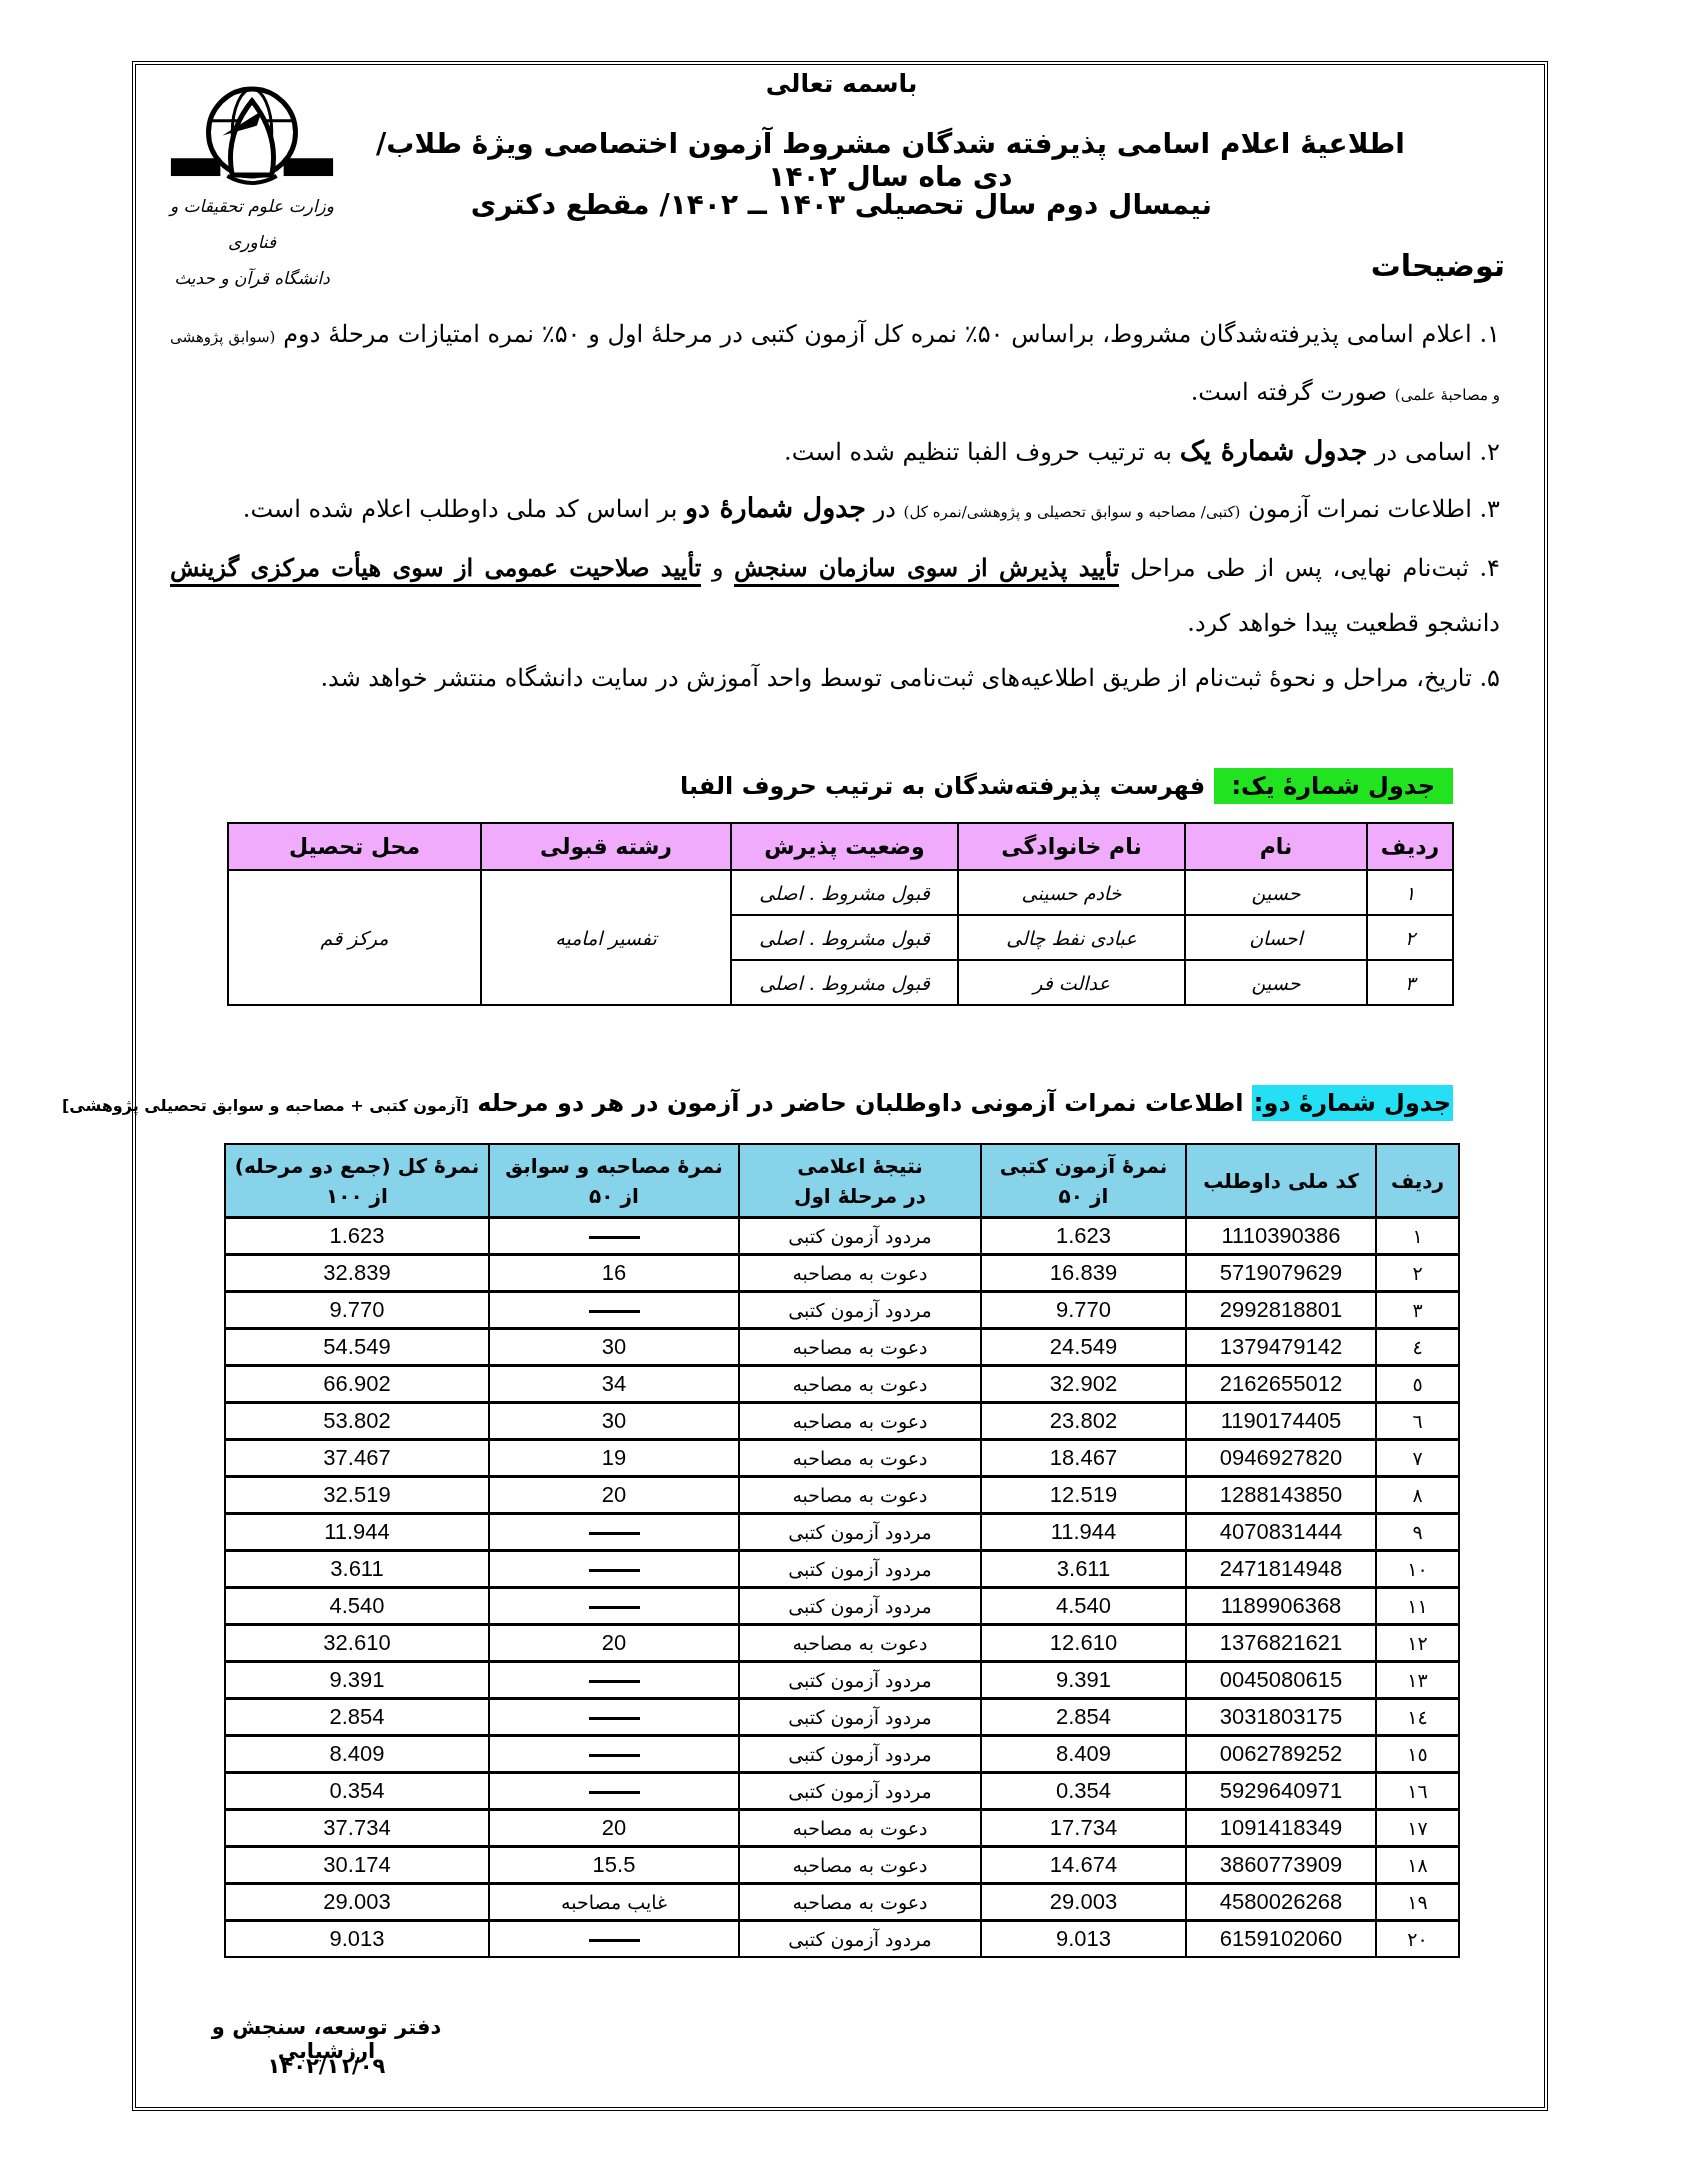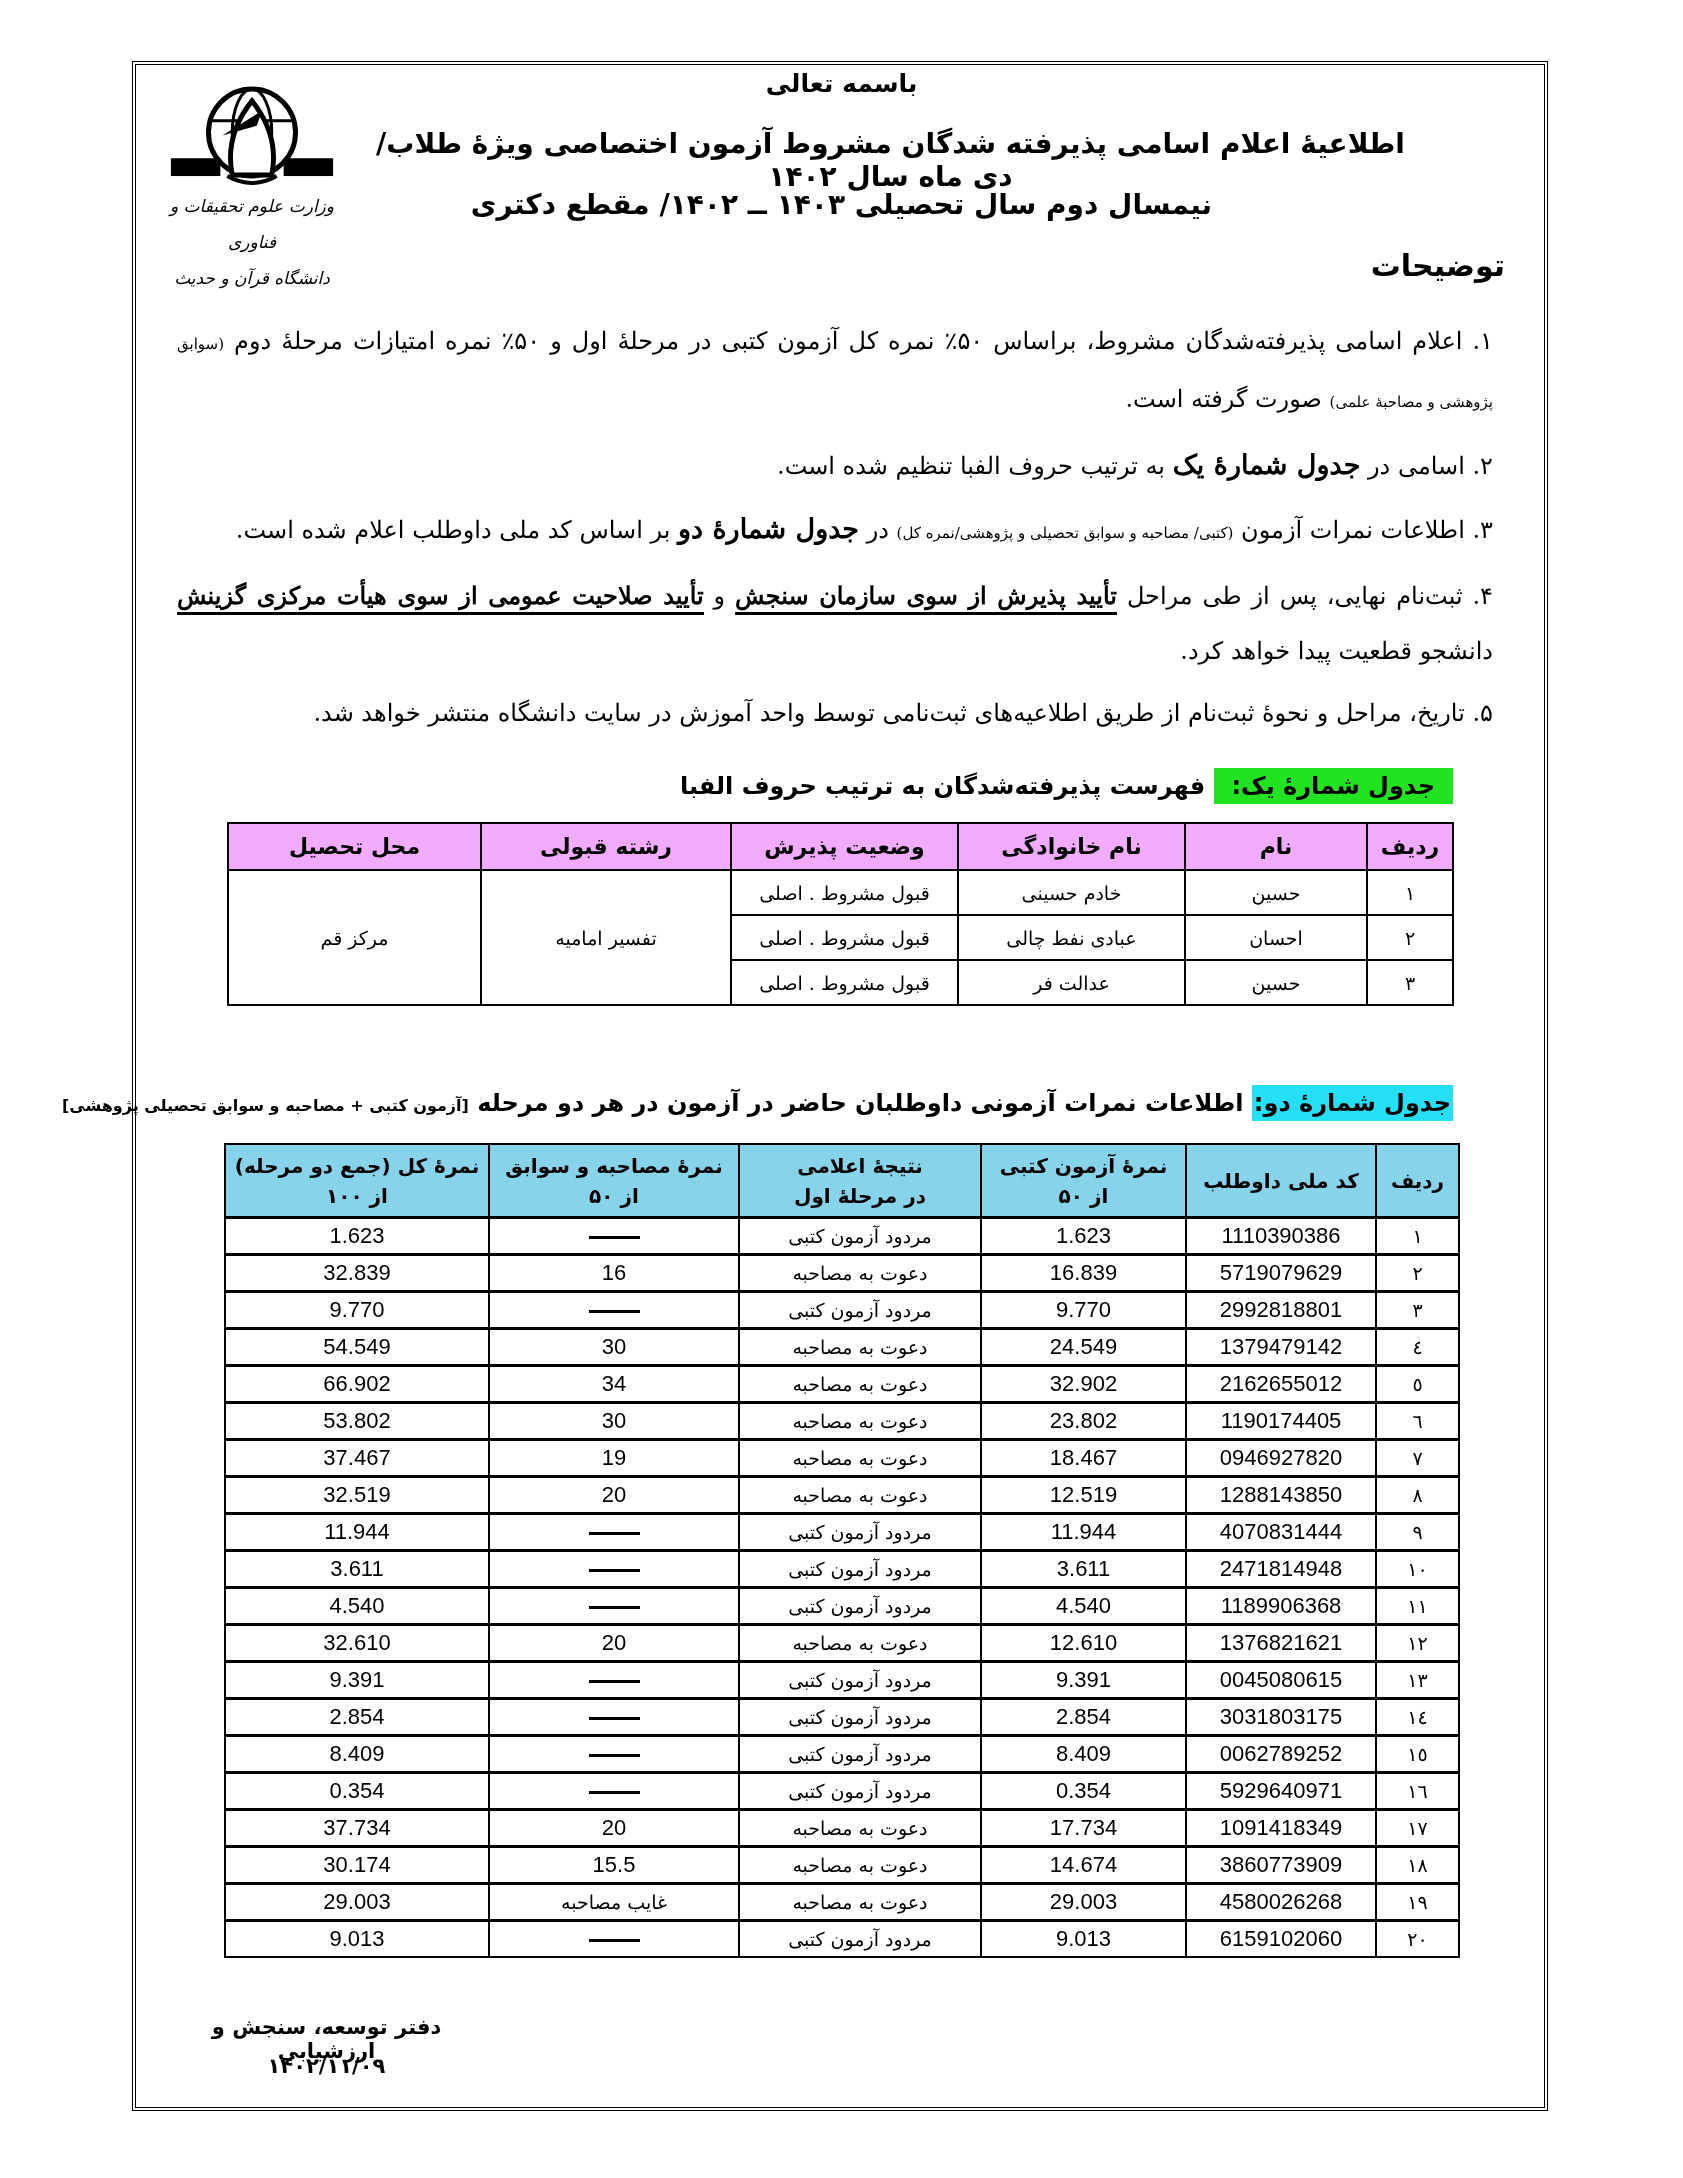--- a/index.html
+++ b/index.html
@@ -8,33 +8,33 @@
   .abs { position: absolute; }
   .rtl { direction: rtl; }
   .logo { left: 163px; top: 81px; width: 178px; height: 188px; }
   .logo svg { display: block; }
   .logo-text { left: 158px; top: 188px; width: 188px; text-align: center; font-family: "DejaVu Serif", serif; font-size: 17px; line-height: 36px; font-style: italic; }
   .basmala { left: 594px; top: 69px; width: 495px; text-align: center; font-size: 25px; font-weight: bold; }
   .title1 { left: 356px; top: 127px; width: 1069px; text-align: center; font-size: 28px; font-weight: bold; }
   .title2 { left: 396px; top: 188px; width: 891px; text-align: center; font-size: 28px; font-weight: bold; }
   .explain-heading { right: 178px; top: 248px; font-size: 30px; font-weight: bold; }
   .notes { left: 170px; right: 183px; top: 307px; font-family: "DejaVu Serif", serif; font-size: 24px; line-height: 55px; text-align: justify; }
-  .notes p { margin: 7px; }
+  .notes p { margin: 0; }
   .small { font-size: 15px; }
   .bold { font-weight: bold; font-size: 27px; }
   .uline { border-bottom: 3px solid #000; padding-bottom: 2px; font-weight: bold; }
   .tbl-title { right: 230px; font-size: 24px; font-weight: bold; white-space: nowrap; }
   .tbl-title .hl1 { background: #22e31f; padding: 4px 18px; }
   .tbl-title .hl2 { background: #25e0f5; padding: 4px 2px; }
   .tbl-title .sub { font-size: 16px; }
   table { border-collapse: collapse; position: absolute; direction: rtl; }
   td, th { border: 2px solid #000; text-align: center; padding: 0; }
   .t1 { left: 227px; top: 822px; width: 1227px; }
   .t1 th { background: #f0abfc; height: 45px; font-size: 22px; font-weight: bold; }
-  .t1 td { height: 43px; font-size: 19px; font-family: "DejaVu Serif", serif; }
+  .t1 td { height: 43px; font-size: 19px; font-family: "DejaVu Serif", serif; font-style: italic; }
   .t2 { left: 224px; top: 1143px; width: 1236px; }
   .t2 th { background: #86d3ea; height: 71px; font-size: 20px; font-weight: bold; line-height: 30px; }
   .t2 td { height: 34px; font-size: 22px; font-family: "Liberation Sans", sans-serif; border-top: 3px solid #000; }
   .t2 td.ar { font-family: "DejaVu Serif", serif; font-size: 19px; }
   .dash { display: inline-block; width: 51px; border-top: 3px solid #000; vertical-align: middle; }
   .footer-office { left: 178px; top: 2015px; width: 297px; text-align: center; font-size: 21px; font-weight: bold; }
   .footer-date { left: 178px; top: 2054px; width: 297px; text-align: center; font-size: 21px; font-weight: bold; }
 </style>
 </head>
 <body>

